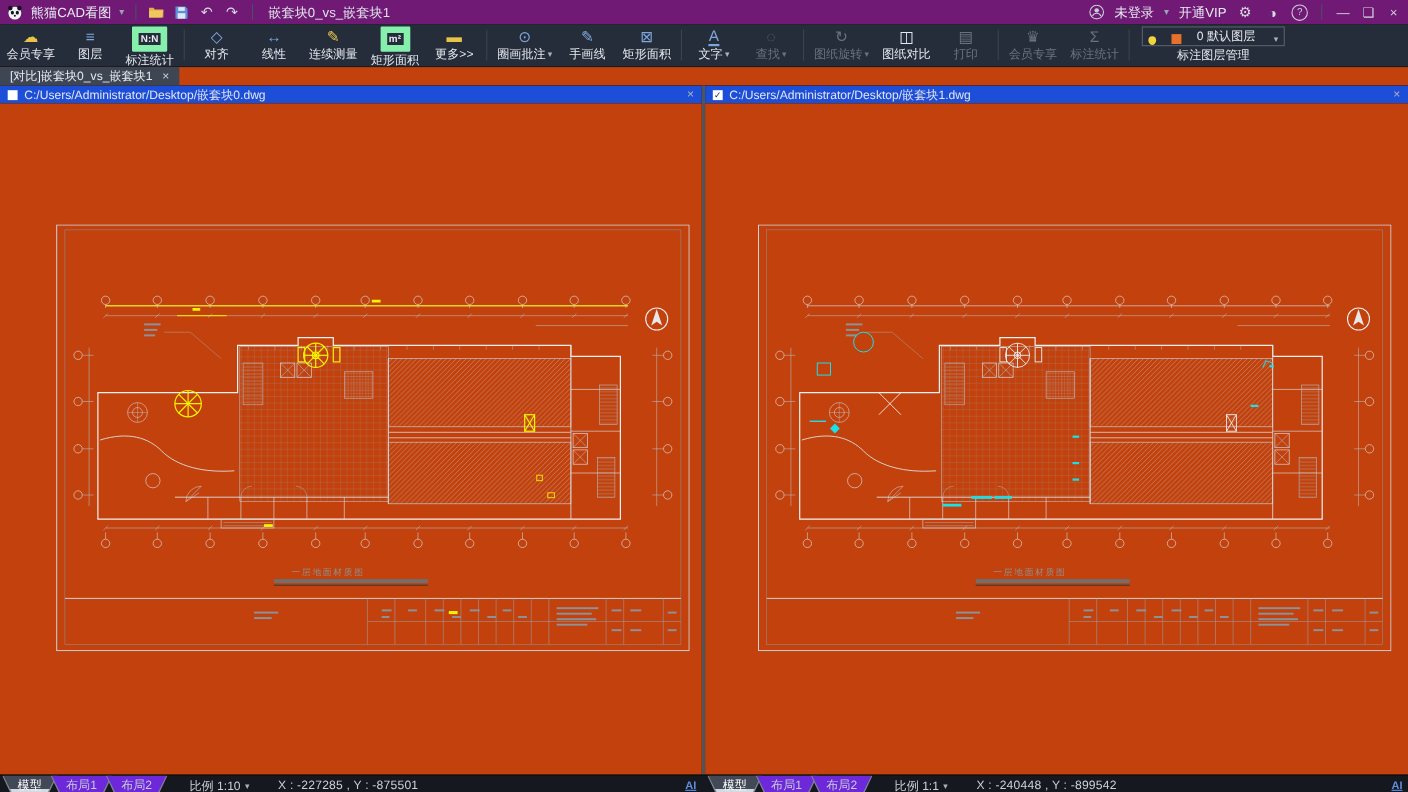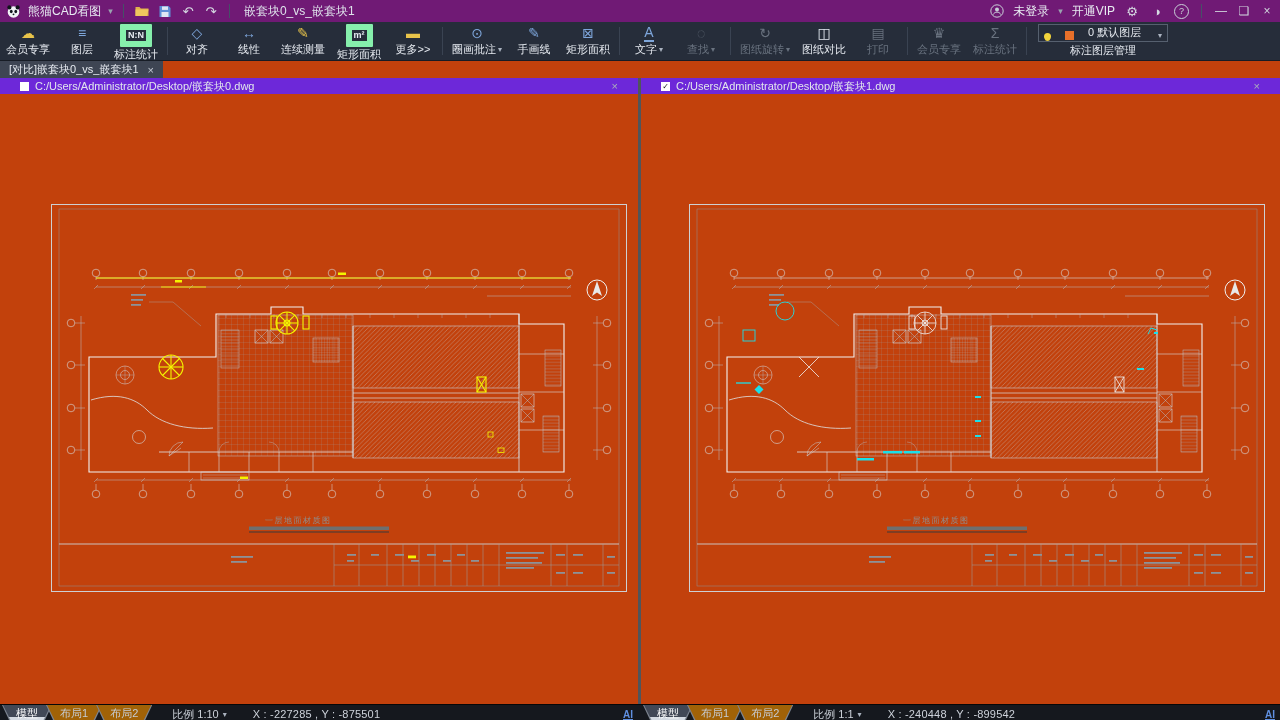--- a/index.html
+++ b/index.html
@@ -33,37 +33,37 @@
   .layerlbl{font-size:11px;color:#e6eaf0;text-align:center;}
   
   .tabbar{height:17px;background:#c2410c;display:flex;}
   .dtab{background:#3e4553;color:#e8ecf2;font-size:11px;display:flex;align-items:center;gap:9px;padding:0 9px;}
   .dtab .x{color:#c3c9d2;font-size:11px;}
   
   .panes{display:flex;height:626px;background:#000;}
   .pane{width:638px;display:flex;flex-direction:column;background:#000;}
   .pane.right{width:639px;}
   .pdivider{width:3px;background:#50555c;}
-  .pane-header{height:16px;background:#6d28d9;display:flex;align-items:center;gap:6px;padding:0 20px;font-size:11px;color:#e2e6ec;flex:0 0 auto;}
+  .pane-header{height:16px;background:#1d4ed8;display:flex;align-items:center;gap:6px;padding:0 7px;font-size:11px;color:#e2e6ec;flex:0 0 auto;}
   .chk{width:9px;height:9px;background:#fff;flex:0 0 auto;font-size:8px;line-height:9px;text-align:center;color:#14171d;font-weight:bold;}
   .phx{margin-left:auto;color:#aab0ba;font-size:11px;}
   .pane-canvas{flex:1;position:relative;background:#c2410c;}
   svg.paper{position:absolute;top:110px;width:576px;height:388px;}
   .pane.left svg.paper{left:51px;}
   .pane.right svg.paper{left:48px;}
   .dtitle{font-size:8px;fill:#8f8f8f;letter-spacing:1.5px;}
   
   .statusbar{height:18px;background:#15181e;display:flex;align-items:center;font-size:11px;color:#cdd2da;border-top:1px solid #060708;}
   .sb-half{display:flex;align-items:center;height:100%;}
   .sb-half.l{width:638px;}
   .sb-half.spacer{width:3px;}
   .sb-half.r{width:639px;}
   .ltabs{display:flex;height:100%;align-items:stretch;margin-left:2px;}
   .ltabo{clip-path:polygon(0 0,100% 0,calc(100% - 8px) 100%,8px 100%);background:#7e8692;padding:0;margin:0 -6px 0 0;height:17px;}
-  .ltabi{clip-path:polygon(1px 0,calc(100% - 1px) 0,calc(100% - 8.5px) calc(100% - 1px),8.5px calc(100% - 1px));background:#a16207;height:16px;padding:0 14px;display:flex;align-items:center;color:#c6ccd4;}
+  .ltabi{clip-path:polygon(1px 0,calc(100% - 1px) 0,calc(100% - 8.5px) calc(100% - 1px),8.5px calc(100% - 1px));background:#6d28d9;height:16px;padding:0 14px;display:flex;align-items:center;color:#c6ccd4;}
   .ltabo.active .ltabi{background:linear-gradient(to bottom,#414856 0 76%,#d3d9e1 76% 100%);color:#fff;}
   .sb-scale{margin-left:26px;display:flex;align-items:center;gap:4px;}
   .sb-scale .caret{font-size:8px;color:#aab2bf;}
   .sb-coords{margin-left:26px;letter-spacing:.2px;}
   .ai-badge{margin-left:auto;margin-right:5px;color:#5f8fe0;font-weight:bold;font-size:10px;text-decoration:underline;text-align:center;}
 </style>
 </head>
 <body>
 
 <div class="titlebar">

